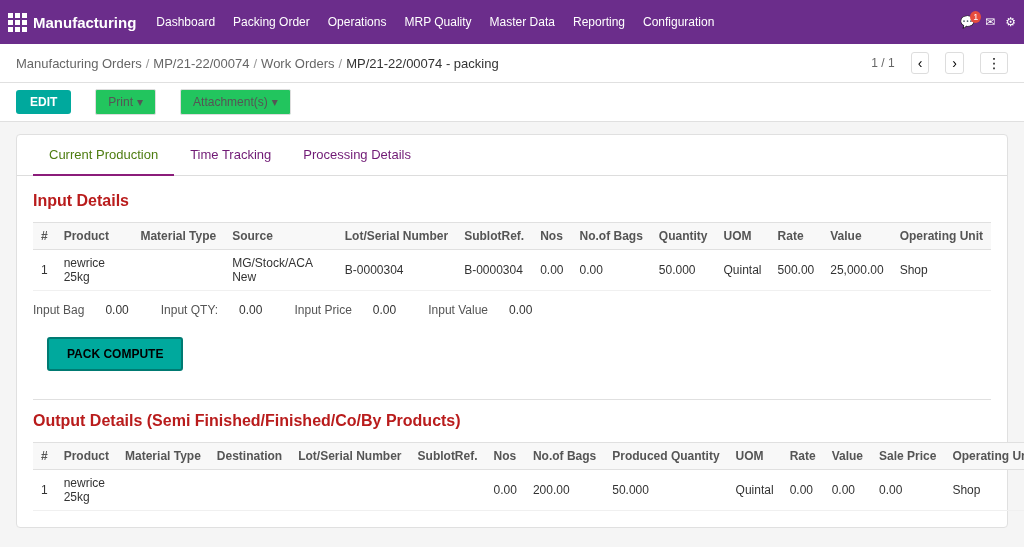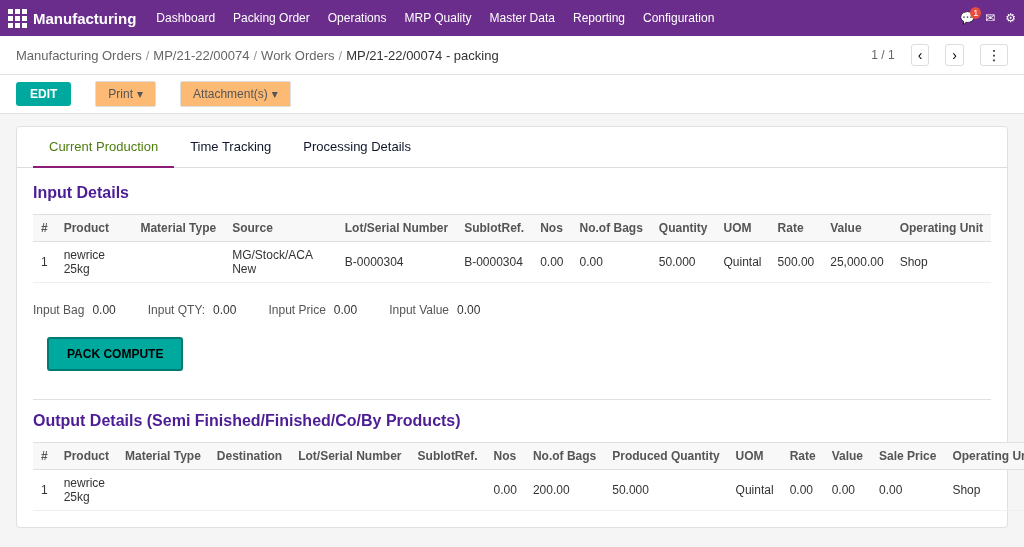--- a/index.html
+++ b/index.html
@@ -4,21 +4,21 @@
   <style>
     * { box-sizing: border-box; margin: 0; padding: 0; }
     body { font-family: Arial, sans-serif; font-size: 13px; color: #333; background: #f5f5f5; }
 
     
     .top-nav {
       background: #6b2d8b;
       color: white;
       display: flex;
       align-items: center;
-      height: 36px;
+      height: 44px;
       padding: 0 8px;
     }
     .top-nav-logo {
       display: flex;
       align-items: center;
       gap: 6px;
       font-size: 15px;
       font-weight: bold;
       margin-right: 12px;
     }
@@ -121,21 +121,21 @@
       color: white;
       border: none;
       padding: 5px 14px;
       border-radius: 3px;
       cursor: pointer;
       font-size: 12px;
       font-weight: bold;
       text-transform: uppercase;
     }
     .btn-secondary {
-      background: #fdba74;
+      background: #22c55e;
       color: #555;
       border: 1px solid #ddd;
       padding: 5px 12px;
       border-radius: 2px;
       cursor: pointer;
       font-size: 12px;
       display: flex;
       align-items: center;
       gap: 4px;
     }
@@ -157,39 +157,39 @@
     
     .tabs {
       display: flex;
       border-bottom: 1px solid #ddd;
       padding: 0 16px;
     }
     .tab {
       padding: 12px 16px;
       cursor: pointer;
       font-size: 13px;
-      color: #0f172a;
+      color: #701a75;
       border-bottom: 2px solid transparent;
       margin-bottom: -1px;
     }
     .tab.active {
       color: #4d7c0f;
       border-bottom: 2px solid #8b1c7a;
     }
 
     
     .card-body {
       padding: 16px;
     }
 
     
     .section-title {
       font-size: 16px;
       font-weight: bold;
-      color: #4c1d95;
+      color: #b91c1c;
       margin-bottom: 12px;
     }
 
     
     .data-table {
       width: 100%;
       border-collapse: collapse;
       font-size: 12px;
     }
     .data-table th {
@@ -212,22 +212,21 @@
     .summary-row {
       display: flex;
       gap: 32px;
       margin-top: 12px;
       margin-bottom: 12px;
       font-size: 12px;
       color: #555;
     }
     .summary-item {
       display: flex;
-      gap: 8px;
-      margin-top: 8px;
+      gap: 21px;
     }
     .summary-label { color: #555; }
     .summary-value { color: #333; font-weight: 500; }
 
     
     .btn-pack-compute {
       background: #00a99d;
       color: #000000;
       border: 2px solid #007a72;
       padding: 8px 18px;

